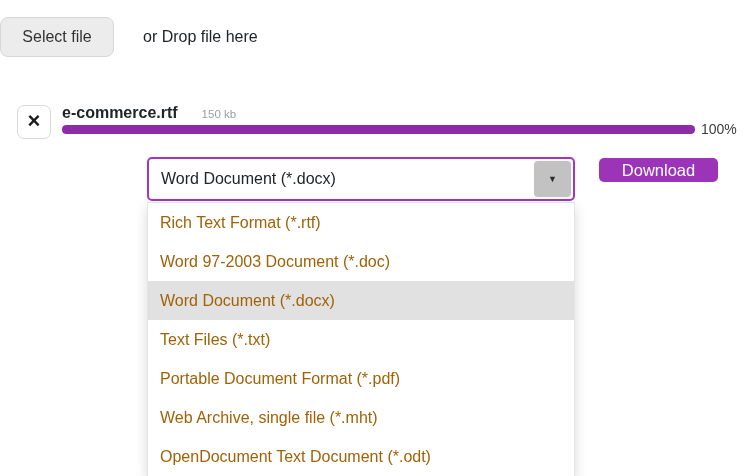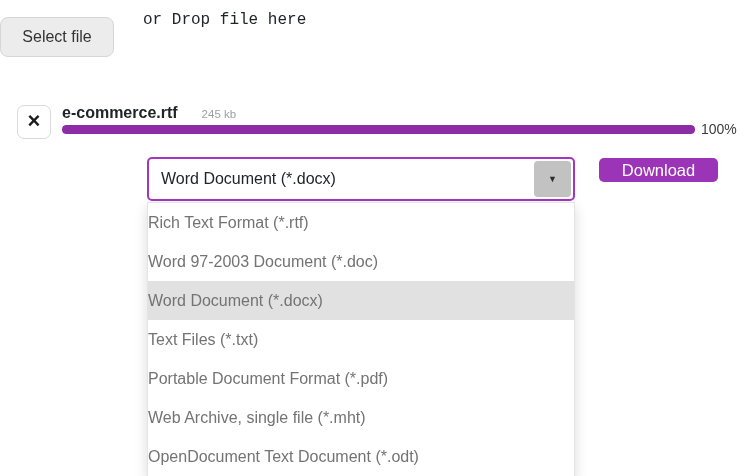--- a/index.html
+++ b/index.html
@@ -21,25 +21,24 @@
     background: #ececec;
     border: 1px solid #d6d6d6;
     border-radius: 8px;
     font-family: inherit;
     font-size: 16px;
     color: #333;
     cursor: pointer;
   }
   .drop-hint {
     position: absolute;
-    left: 143px; top: 10px;
+    left: 143px; top: 27px;
     font-size: 16px;
     line-height: 20px;
     color: #212529;
-    font-family: Liberation Mono, monospace;
   }
 
   
   .remove-btn {
     position: absolute;
     left: 17px; top: 105px;
     width: 34px; height: 34px;
     background: #ffffff;
     border: 1px solid #d9d9d9;
     border-radius: 7px;
@@ -157,22 +156,23 @@
     box-sizing: border-box;
     background: #ffffff;
     border: 1px solid #e4e4e4;
     box-shadow: 0 5px 12px rgba(0,0,0,0.15);
     z-index: 5;
   }
   .dd-item {
     height: 39px;
     display: flex;
     align-items: center;
-    font-size: 16px;
-    color: #737373;
+    padding-left: 12px;
+    font-size: 16px;
+    color: #a16207;
     cursor: pointer;
     white-space: nowrap;
   }
   .dd-item.selected {
     background: #e1e1e1;
   }
 </style>
 </head>
 <body>
 
@@ -180,21 +180,21 @@
 
   <button class="select-file-btn">Select file</button>
   <span class="drop-hint">or Drop file here</span>
 
   <button class="remove-btn">
     <span class="close-glyph">×</span>
   </button>
 
   <div class="file-meta">
     <span class="file-name">e-commerce.rtf</span>
-    <span class="file-size">245 kb</span>
+    <span class="file-size">150 kb</span>
   </div>
 
   <div class="progress-track">
     <div class="progress-fill" style="width: 100%;"></div>
   </div>
   <span class="progress-pct">100%</span>
 
 
   <div class="select-box">
     <span class="select-value">Word Document (*.docx)</span>

